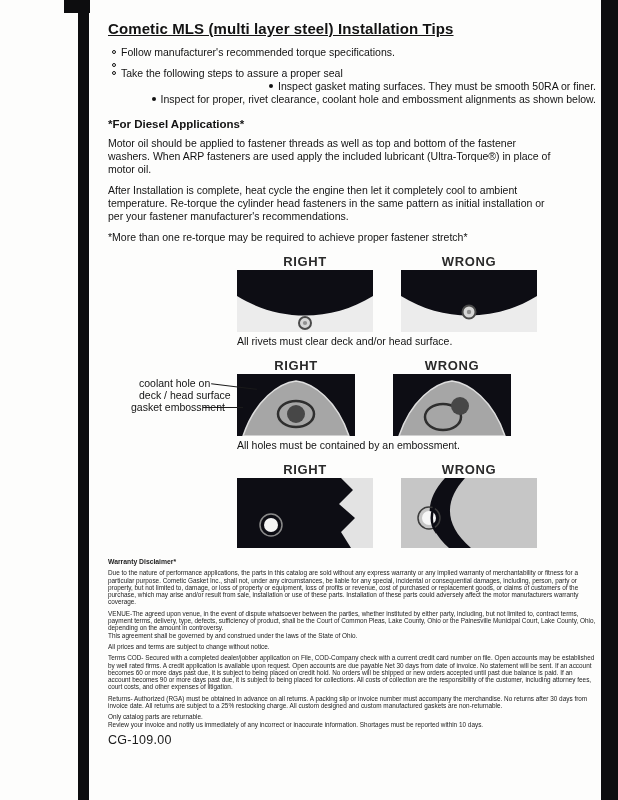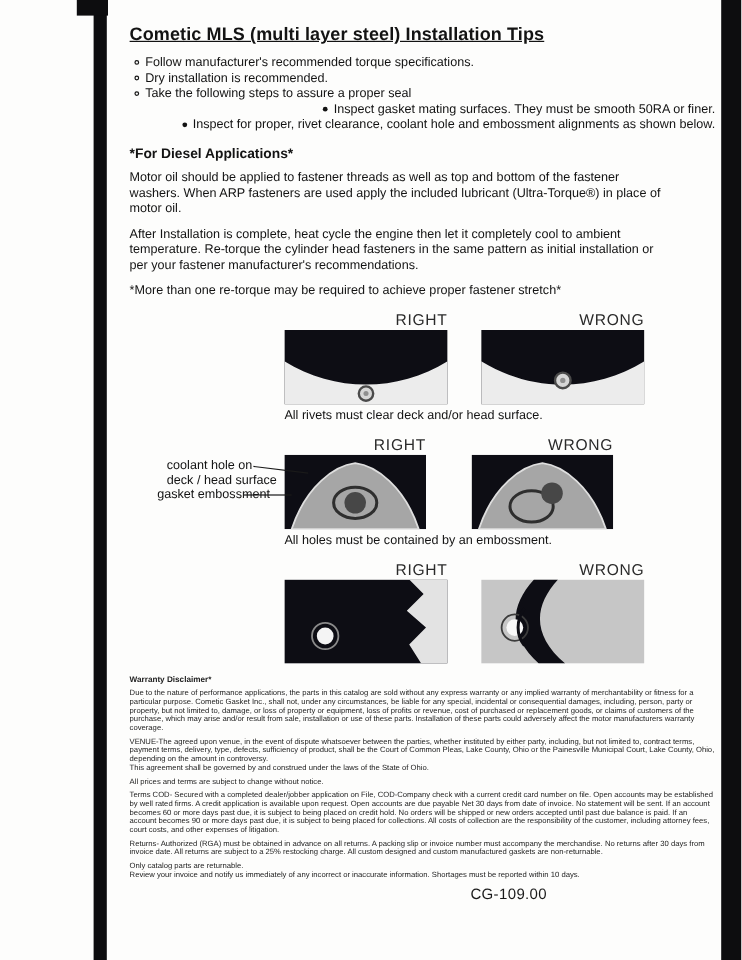--- a/index.html
+++ b/index.html
@@ -25,62 +25,61 @@
   .tip-sub { margin-left:16px;justify-content:flex-end; }
   .b-open { flex:0 0 auto; width:4px; height:4px; border:1px solid #131313; border-radius:50%; margin:4px 5px 0 0; }
   .b-fill { flex:0 0 auto; width:4px; height:4px; background:#131313; border-radius:50%; margin:4px 5px 0 0; }
 
   .diesel-heading { font-size:11.5px; font-weight:bold; margin-top:12px; margin-bottom:7px; }
   .para { font-size:10.5px; line-height:13px; margin-bottom:8px; width:452px; }
 
   .diagrams { margin-left:129px; margin-top:10px; }
   .dg-row { margin-bottom:10px; position:relative; }
   .dg-heads { display:flex; height:16px; font-size:13px; color:#2a2a2a; letter-spacing:.6px; }
-  .dg-heads .hd { text-align:right; }
+  .dg-heads .hd { text-align:center;font-weight:bold; }
   .w136 { width:136px; } .w118 { width:118px; }
   .g28 { margin-left:28px; } .g38 { margin-left:38px; }
   .dg-boxes { display:flex; }
   .dg-box { display:block; }
   .dg-caption { font-size:10.5px; line-height:13px; margin-top:3px; }
   .dg-caption.two-line { width:252px; }
 
   .callout { position:absolute; font-size:10.5px; line-height:11.5px; color:#131313; white-space:nowrap; }
   .callout-hole { left:-98px; top:20px; }
   .callout-emboss { left:-106px; top:44px; }
   .leader { position:absolute; border-top:1px solid #1a1a1a; height:0; }
   .leader-1 { left:-26px; top:28px; width:46px; transform:rotate(7deg); }
   .leader-2 { left:-34px; top:49px; width:40px; }
 
   .legal { margin-top:8px; font-size:6.4px; line-height:7.3px; color:#222; width:488px; }
   .legal .blk { margin-bottom:4px; }
   .legal .tight { margin-bottom:0; }
   .legal-title { font-weight:bold; font-size:6.8px; margin-bottom:4px; }
 
-  .footer-code { font-size:12.5px; margin-top:5px; margin-left:284px; letter-spacing:.3px; color:#1a1a1a; }
+  .footer-code { font-size:12.5px; margin-top:5px; letter-spacing:.3px; color:#1a1a1a; }
 </style>
 </head>
 <body>
 
 <div class="page">
   <div class="edge-left"></div>
   <div class="edge-right"></div>
   <div class="corner-mark"></div>
 
   <div class="content">
 
     <div class="title">Cometic MLS (multi layer steel) Installation Tips</div>
 
     <div class="tips">
       <div class="tip">
         <span class="b-open"></span>
         <span>Follow manufacturer's recommended torque specifications.</span>
       </div>
       <div class="tip">
         <span class="b-open"></span>
-        <span>Dry installation is recommended.</span>
       </div>
       <div class="tip">
         <span class="b-open"></span>
         <span>Take the following steps to assure a proper seal</span>
       </div>
       <div class="tip tip-sub">
         <span class="b-fill"></span>
         <span>Inspect gasket mating surfaces.  They must be smooth 50RA or finer.</span>
       </div>
       <div class="tip tip-sub">

